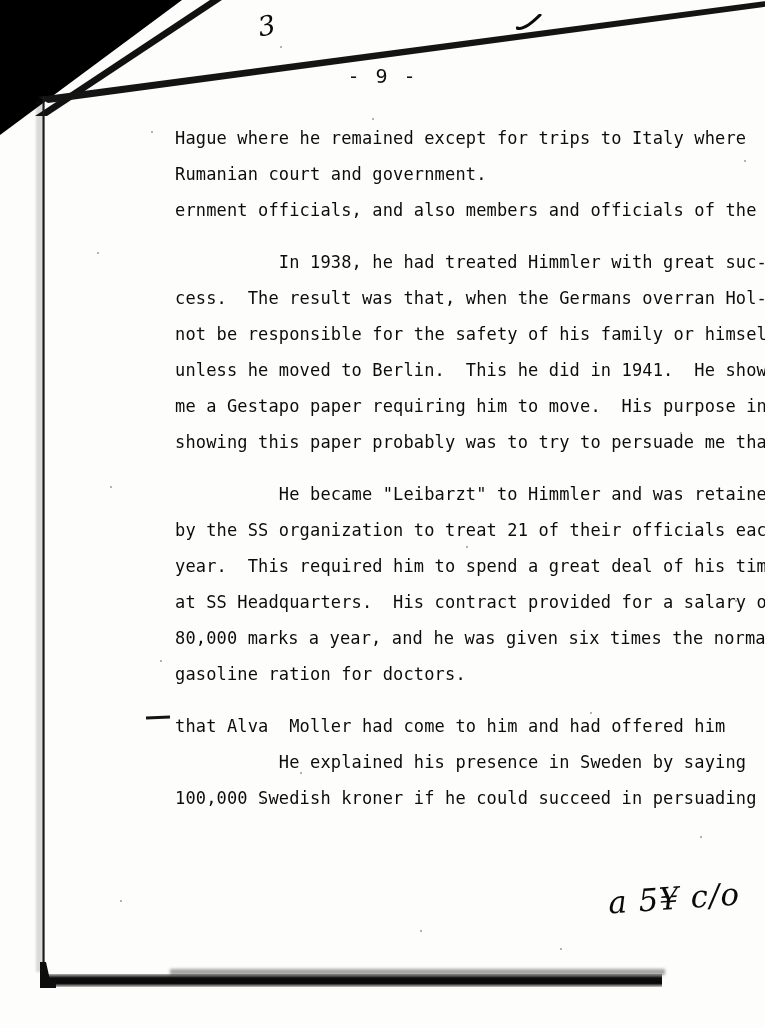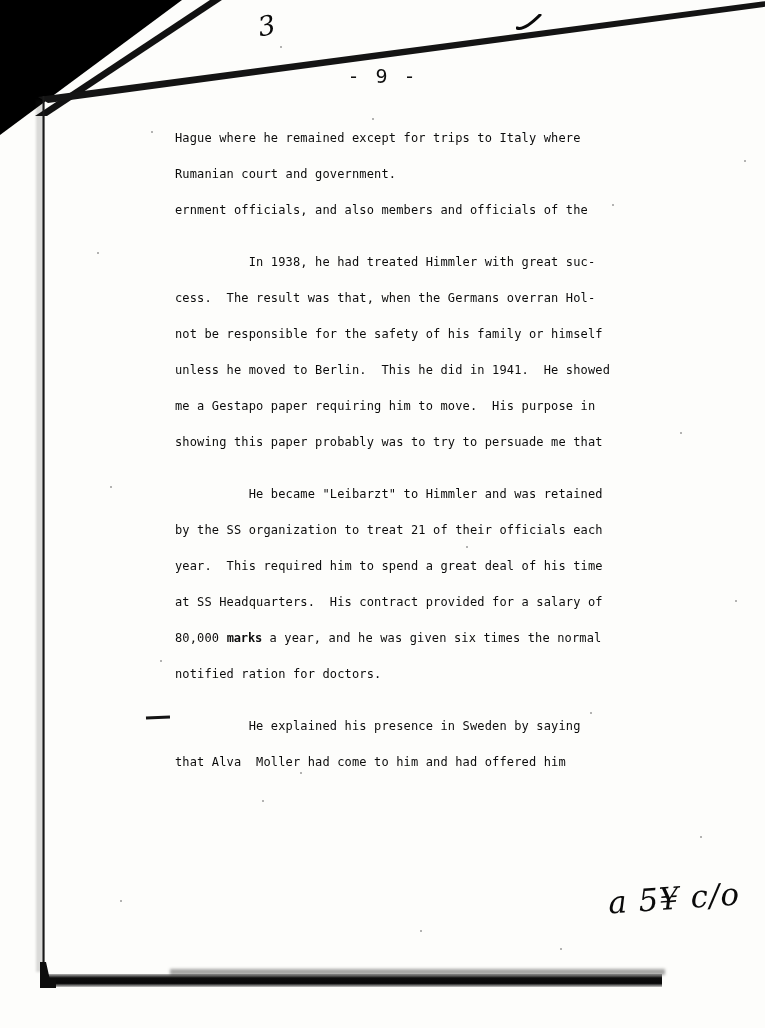--- a/index.html
+++ b/index.html
@@ -101,31 +101,31 @@
   #body-text {
     position: absolute;
     left: 175px;
     top: 120px;
     width: 570px;
   }
 
   .para { margin: 0; }
 
   .line {
-    font-size: 12px;
+    font-size: 17px;
     line-height: 36px;
     height: 36px;
     white-space: pre;
     color: #0c0c0c;
     letter-spacing: 0.15px;
   }
 
   
   .overstrike {
-    font-weight: bold;
+    font-weight: normal;
     letter-spacing: -0.1px;
   }
 
   
 
   .handwriting {
     position: absolute;
     font-family: "DejaVu Serif", "Liberation Serif", serif;
     color: #0a0a0a;
   }
@@ -209,27 +209,28 @@
 
     <p class="para">
       </p>
       <div class="line">          He became "Leibarzt" to Himmler and was retained</div>
       <div class="line">by the SS organization to treat 21 of their officials each</div>
       <div class="line">year.  This required him to spend a great deal of his time</div>
       <div class="line">at SS Headquarters.  His contract provided for a salary of</div>
 
       <div class="line"><span>80,000 </span><span class="overstrike">marks</span><span> a year, and he was given six times the normal</span></div>
 
-      <div class="line">notified ration for doctors.</div>
-    <p></p>
-
-    <p class="para">
-      </p>
+      <div class="line">gasoline ration for doctors.</div>
+    <p></p>
+
+    <p class="para">
+      </p>
+      <div class="line">that Alva  Moller had come to him and had offered him</div>
       <div class="line">          He explained his presence in Sweden by saying</div>
-      <div class="line">that Alva  Moller had come to him and had offered him</div>
+      <div class="line">100,000 Swedish kroner if he could succeed in persuading</div>
     <p></p>
   </div>
 
   <div class="artifact" style="left:146px;top:716px;width:24px;height:3px;background:#141414;transform:rotate(-2deg);"></div>
 
   <div class="handwriting" id="hand-folio">3</div>
 
   <div class="handwriting" id="hand-check">
     <svg width="26" height="18" viewBox="0 0 26 18" aria-hidden="true">
       <path d="M1 14 C 6 16, 14 11, 24 1" stroke="#0a0a0a" stroke-width="3.1" fill="none" stroke-linecap="round"></path>

